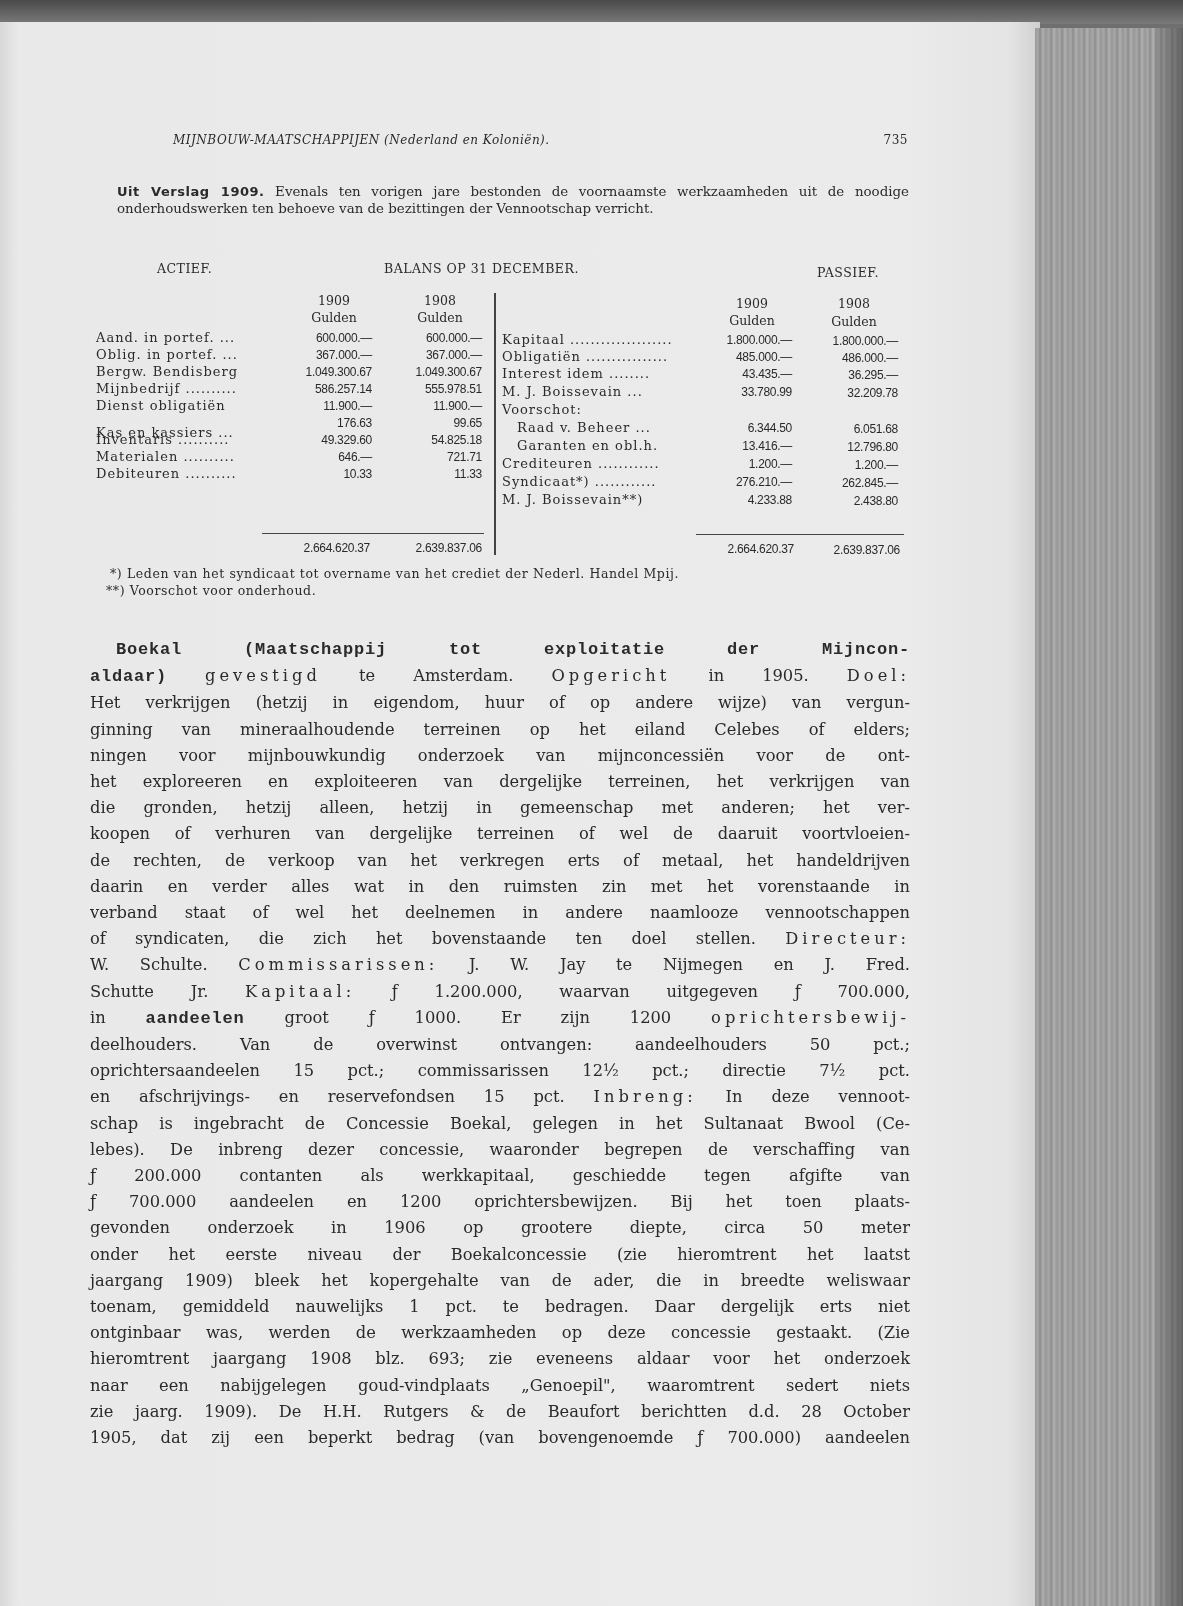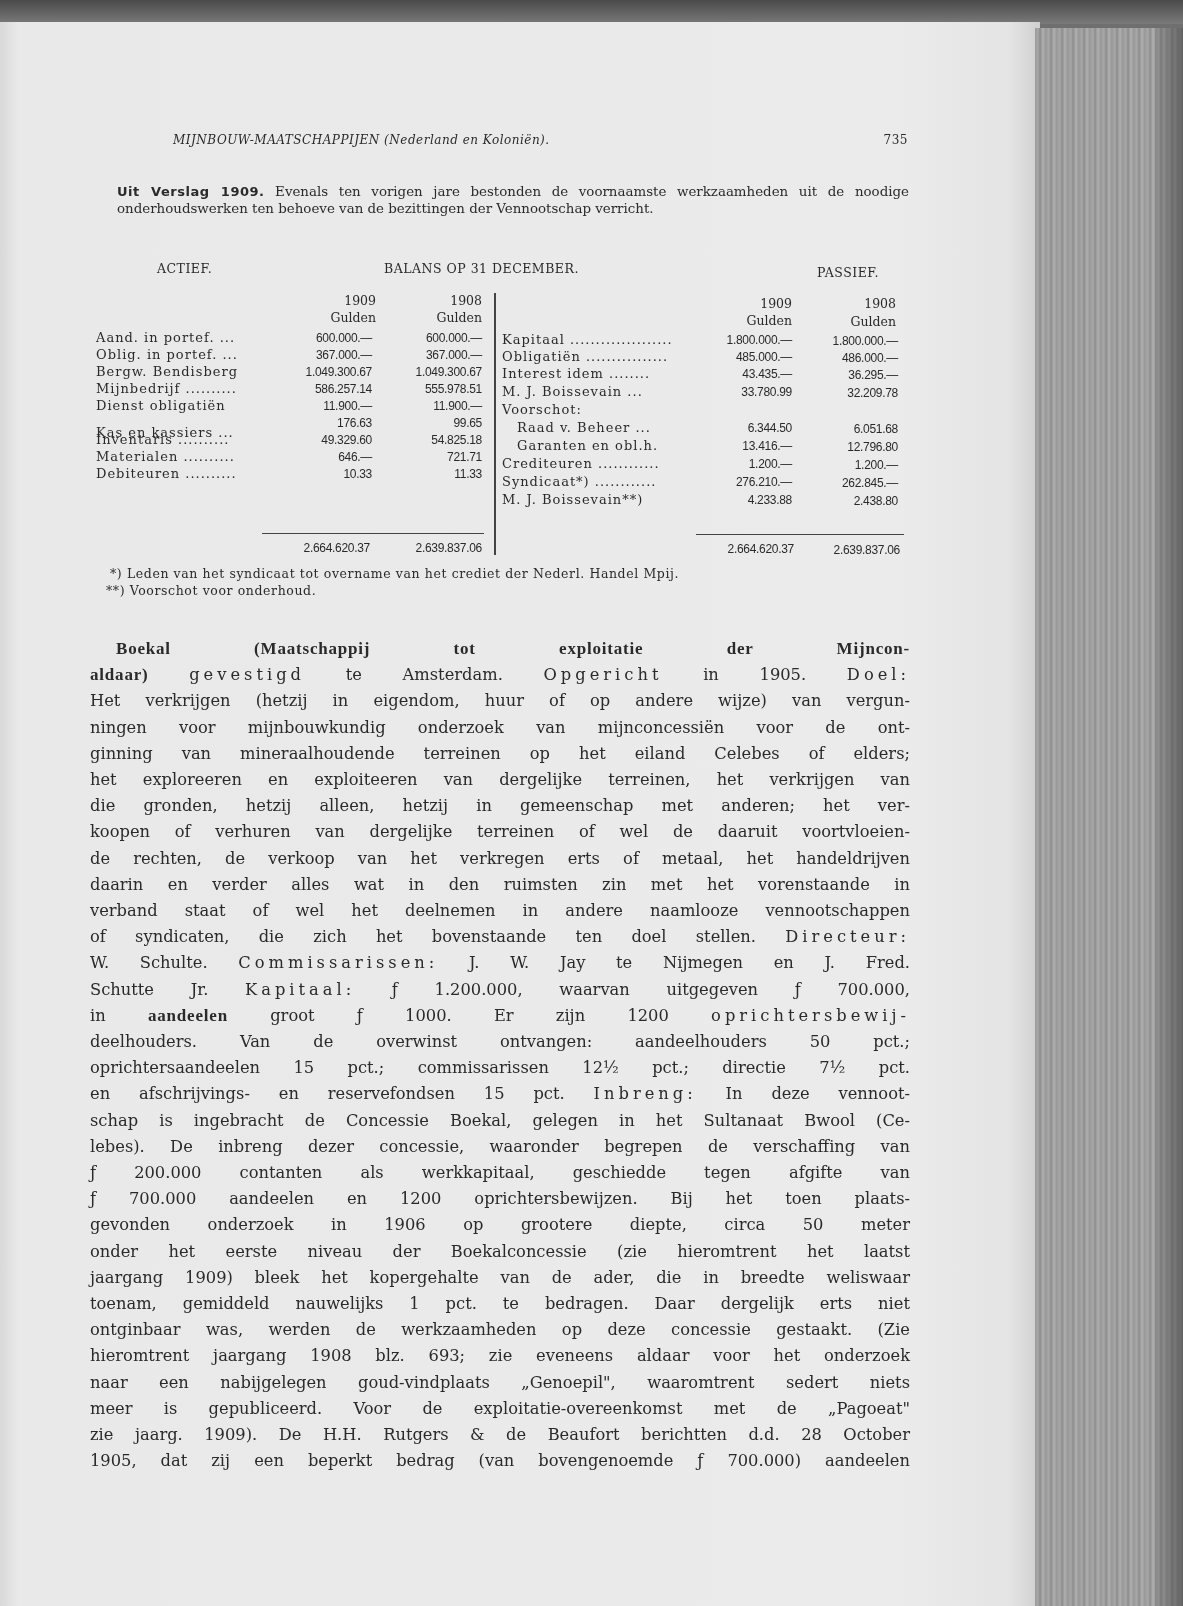--- a/index.html
+++ b/index.html
@@ -32,31 +32,31 @@
   .running-head .pagenum { position: absolute; right: 0; top: 0; font-style: normal; }
   .intro {
     position: absolute; left: 117px; top: 183px; width: 792px;
     font-size: 13.4px; line-height: 17px; text-align: justify;
   }
   .intro b { font-family: "DejaVu Sans", sans-serif; font-weight: bold; font-size: 13px; letter-spacing: 0.5px; }
 
   .bal-title { position: absolute; top: 261px; font-size: 12.5px; letter-spacing: 0.5px; margin-left: 27px; }
   .num { position: absolute; text-align: right; font-family: "Liberation Sans Narrow", "Liberation Sans", sans-serif; font-size: 12px; letter-spacing: -0.3px; }
   .lbl { position: absolute; font-size: 13px; letter-spacing: 1px; white-space: nowrap; }
-  .hdr { position: absolute; text-align: right; font-size: 12.5px; }
+  .hdr { position: absolute; text-align: center; font-size: 12.5px; }
   .vline { position: absolute; left: 494px; top: 293px; width: 1.5px; height: 262px; background: #444; }
   .hline { position: absolute; height: 1px; background: #444; }
   .footnote { position: absolute; left: 108px; font-size: 12.5px; letter-spacing: 0.6px; }
 
   .body-text {
     position: absolute; left: 90px; top: 636px; width: 820px;
     font-size: 16.3px; line-height: 26.2px; text-align: justify;
   }
   .body-text .line { display: block; white-space: nowrap; text-align-last: justify; text-align: justify; }
-  .boldsans { font-family: Liberation Serif, serif; font-weight: bold; font-size: 17px; letter-spacing: 0.8px; }
+  .boldsans { font-family: Liberation Mono, monospace; font-weight: bold; font-size: 17px; letter-spacing: 0.8px; }
   .spaced { letter-spacing: 4px; }
 </style>
 </head>
 <body>
 
 <div class="top-edge"></div>
 <div class="page"></div>
 <div class="edge-pages"></div>
 <div class="edge-shadow"></div>
 
@@ -200,22 +200,22 @@
   </span>
   <span class="line">
     <span class="boldsans">aldaar)</span>
     <span class="spaced">gevestigd</span>
     <span>te Amsterdam.</span>
     <span class="spaced">Opgericht</span>
     <span>in 1905.</span>
     <span class="spaced">Doel:</span>
   </span>
   <span class="line">Het verkrijgen (hetzij in eigendom, huur of op andere wijze) van vergun-</span>
+  <span class="line">ginning van mineraalhoudende terreinen op het eiland Celebes of elders;</span>
   <span class="line">ningen voor mijnbouwkundig onderzoek van mijnconcessiën voor de ont-</span>
-  <span class="line">ginning van mineraalhoudende terreinen op het eiland Celebes of elders;</span>
   <span class="line">het exploreeren en exploiteeren van dergelijke terreinen, het verkrijgen van</span>
   <span class="line">die gronden, hetzij alleen, hetzij in gemeenschap met anderen; het ver-</span>
   <span class="line">koopen of verhuren van dergelijke terreinen of wel de daaruit voortvloeien-</span>
   <span class="line">de rechten, de verkoop van het verkregen erts of metaal, het handeldrijven</span>
   <span class="line">daarin en verder alles wat in den ruimsten zin met het vorenstaande in</span>
   <span class="line">verband staat of wel het deelnemen in andere naamlooze vennootschappen</span>
   <span class="line">
     <span>of syndicaten, die zich het bovenstaande ten doel stellen.</span>
     <span class="spaced">Directeur:</span>
   </span>
@@ -246,16 +246,15 @@
   <span class="line">lebes). De inbreng dezer concessie, waaronder begrepen de verschaffing van</span>
   <span class="line">ƒ 200.000 contanten als werkkapitaal, geschiedde tegen afgifte van</span>
   <span class="line">ƒ 700.000 aandeelen en 1200 oprichtersbewijzen. Bij het toen plaats-</span>
   <span class="line">gevonden onderzoek in 1906 op grootere diepte, circa 50 meter</span>
   <span class="line">onder het eerste niveau der Boekalconcessie (zie hieromtrent het laatst</span>
   <span class="line">jaargang 1909) bleek het kopergehalte van de ader, die in breedte weliswaar</span>
   <span class="line">toenam, gemiddeld nauwelijks 1 pct. te bedragen. Daar dergelijk erts niet</span>
   <span class="line">ontginbaar was, werden de werkzaamheden op deze concessie gestaakt. (Zie</span>
   <span class="line">hieromtrent jaargang 1908 blz. 693; zie eveneens aldaar voor het onderzoek</span>
   <span class="line">naar een nabijgelegen goud-vindplaats „Genoepil", waaromtrent sedert niets</span>
-  <span class="line">meer is gepubliceerd. Voor de exploitatie-overeenkomst met de „Pagoeat"</span>
   <span class="line">zie jaarg. 1909). De H.H. Rutgers &amp; de Beaufort berichtten d.d. 28 October</span>
   <span class="line">1905, dat zij een beperkt bedrag (van bovengenoemde ƒ 700.000) aandeelen</span>
 </div>
 
 </body></html>

